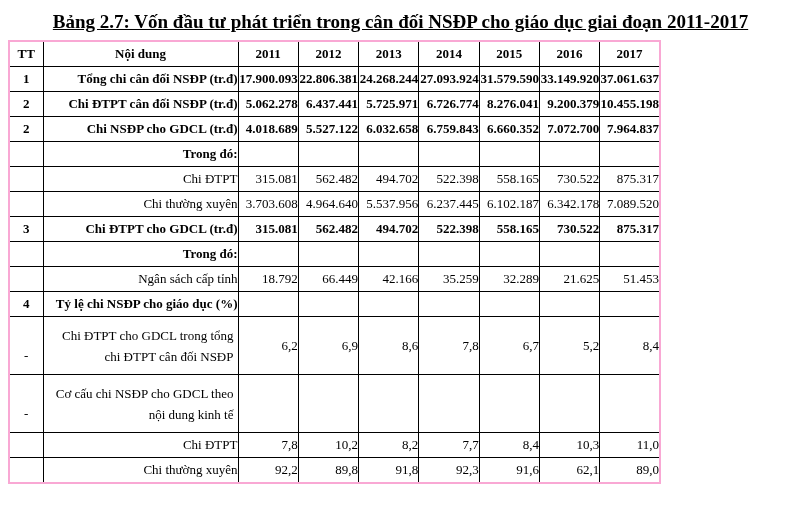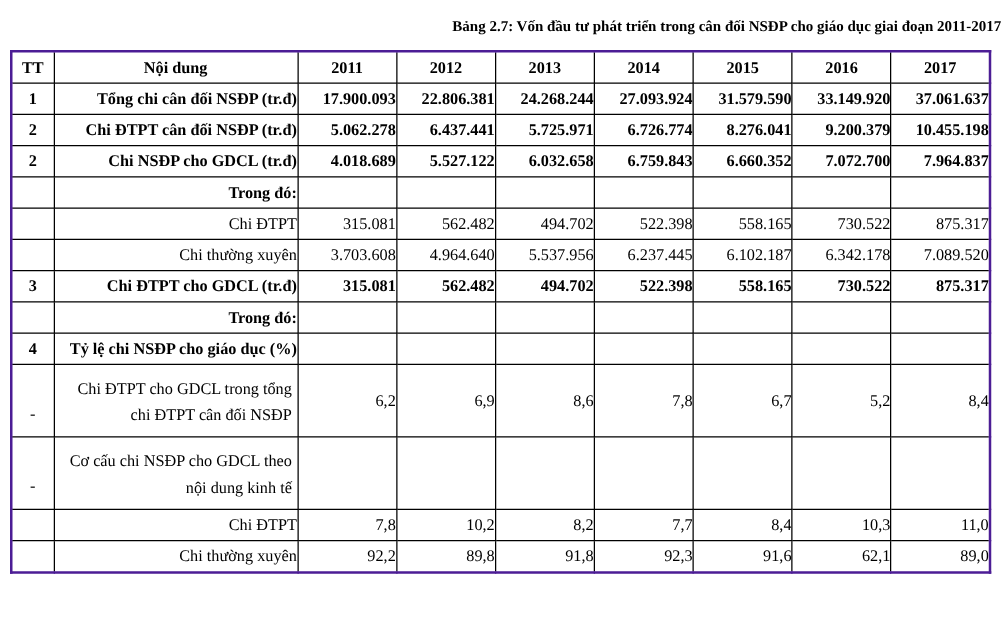--- a/index.html
+++ b/index.html
@@ -11,31 +11,32 @@
   }
   .page {
     position: relative;
     width: 801px;
     height: 509px;
     background: #ffffff;
     overflow: hidden;
   }
   .doc-title {
     padding-top: 13px;
-    text-align: right;
+    text-align: center;
     font-weight: bold;
-    font-size: 12px;
+    font-size: 19px;
     line-height: 17px;
+    text-decoration: underline;
   }
   table.data-table {
     border-collapse: collapse;
     table-layout: fixed;
-    width: 785px;
+    width: 653px;
     margin: 10px 16px 0 8px;
-    border: 2px solid #4c1d95;
+    border: 2px solid #f9a8d4;
   }
   table.data-table th,
   table.data-table td {
     border: 1px solid #000000;
     font-size: 13px;
     height: 24px;
     padding: 0;
     overflow: hidden;
     vertical-align: middle;
   }
@@ -186,20 +187,31 @@
           <td class="label bold">Trong đó:</td>
           <td class="val bold"></td>
           <td class="val bold"></td>
           <td class="val bold"></td>
           <td class="val bold"></td>
           <td class="val bold"></td>
           <td class="val bold"></td>
           <td class="val bold"></td>
         </tr>
         <tr>
+          <td class="tt"></td>
+          <td class="label">Ngân sách cấp tỉnh</td>
+          <td class="val">18.792</td>
+          <td class="val">66.449</td>
+          <td class="val">42.166</td>
+          <td class="val">35.259</td>
+          <td class="val">32.289</td>
+          <td class="val">21.625</td>
+          <td class="val">51.453</td>
+        </tr>
+        <tr>
           <td class="tt bold">4</td>
           <td class="label bold">Tỷ lệ chi NSĐP cho giáo dục (%)</td>
           <td class="val bold"></td>
           <td class="val bold"></td>
           <td class="val bold"></td>
           <td class="val bold"></td>
           <td class="val bold"></td>
           <td class="val bold"></td>
           <td class="val bold"></td>
         </tr>

